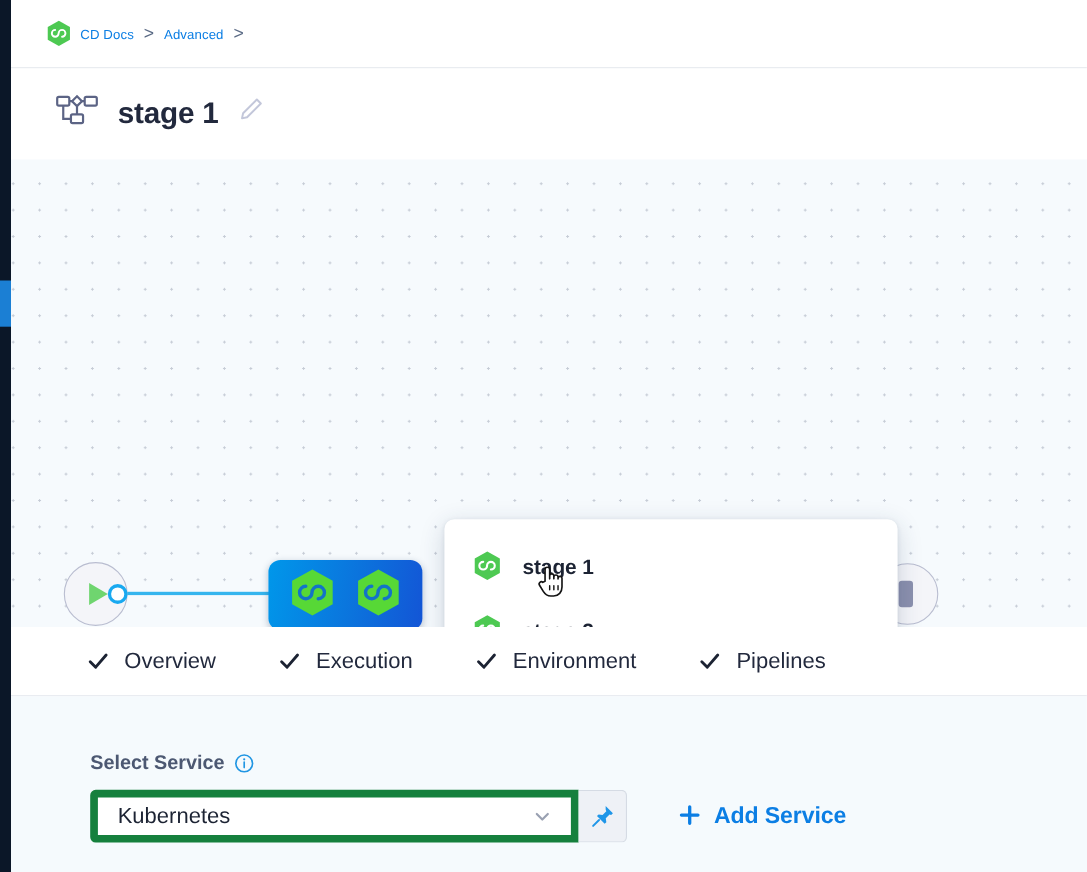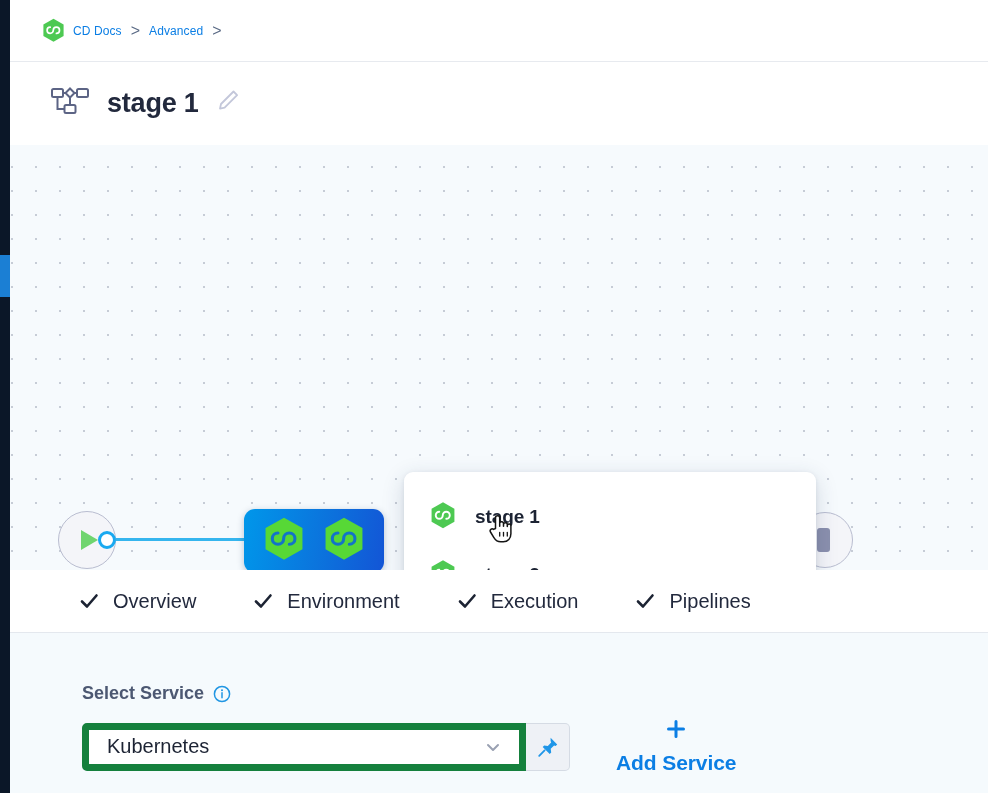--- a/index.html
+++ b/index.html
@@ -271,24 +271,23 @@
     border-left: none;
     border-radius: 0 5px 5px 0;
     display: flex;
     align-items: center;
     justify-content: center;
     cursor: pointer;
   }
   .add-service-btn {
     margin-left: 46px;
     display: flex;
-    align-items: center;
+    align-items: flex-start;
     gap: 11px;
     cursor: pointer;
-    flex-direction: column;
   }
   .add-service-label {
     font-size: 21px;
     font-weight: bold;
     color: #0b7ee4;
     letter-spacing: -.1px;
   }
 </style>
 </head>
 <body>
@@ -399,27 +398,27 @@
   <div class="tab">
     <svg class="check" width="22" height="22" viewBox="0 0 22 22">
       <path d="M4 11.5 L9 16.5 L18.5 5.5" fill="none" stroke="#1c2333" stroke-width="2.6" stroke-linecap="round" stroke-linejoin="round"></path>
     </svg>
     <span class="tab-label">Overview</span>
   </div>
   <div class="tab">
     <svg class="check" width="22" height="22" viewBox="0 0 22 22">
       <path d="M4 11.5 L9 16.5 L18.5 5.5" fill="none" stroke="#1c2333" stroke-width="2.6" stroke-linecap="round" stroke-linejoin="round"></path>
     </svg>
-    <span class="tab-label">Environment</span>
+    <span class="tab-label">Execution</span>
   </div>
   <div class="tab">
     <svg class="check" width="22" height="22" viewBox="0 0 22 22">
       <path d="M4 11.5 L9 16.5 L18.5 5.5" fill="none" stroke="#1c2333" stroke-width="2.6" stroke-linecap="round" stroke-linejoin="round"></path>
     </svg>
-    <span class="tab-label">Execution</span>
+    <span class="tab-label">Environment</span>
   </div>
   <div class="tab">
     <svg class="check" width="22" height="22" viewBox="0 0 22 22">
       <path d="M4 11.5 L9 16.5 L18.5 5.5" fill="none" stroke="#1c2333" stroke-width="2.6" stroke-linecap="round" stroke-linejoin="round"></path>
     </svg>
     <span class="tab-label">Pipelines</span>
   </div>
 </div>
 
 <div class="formpane">

